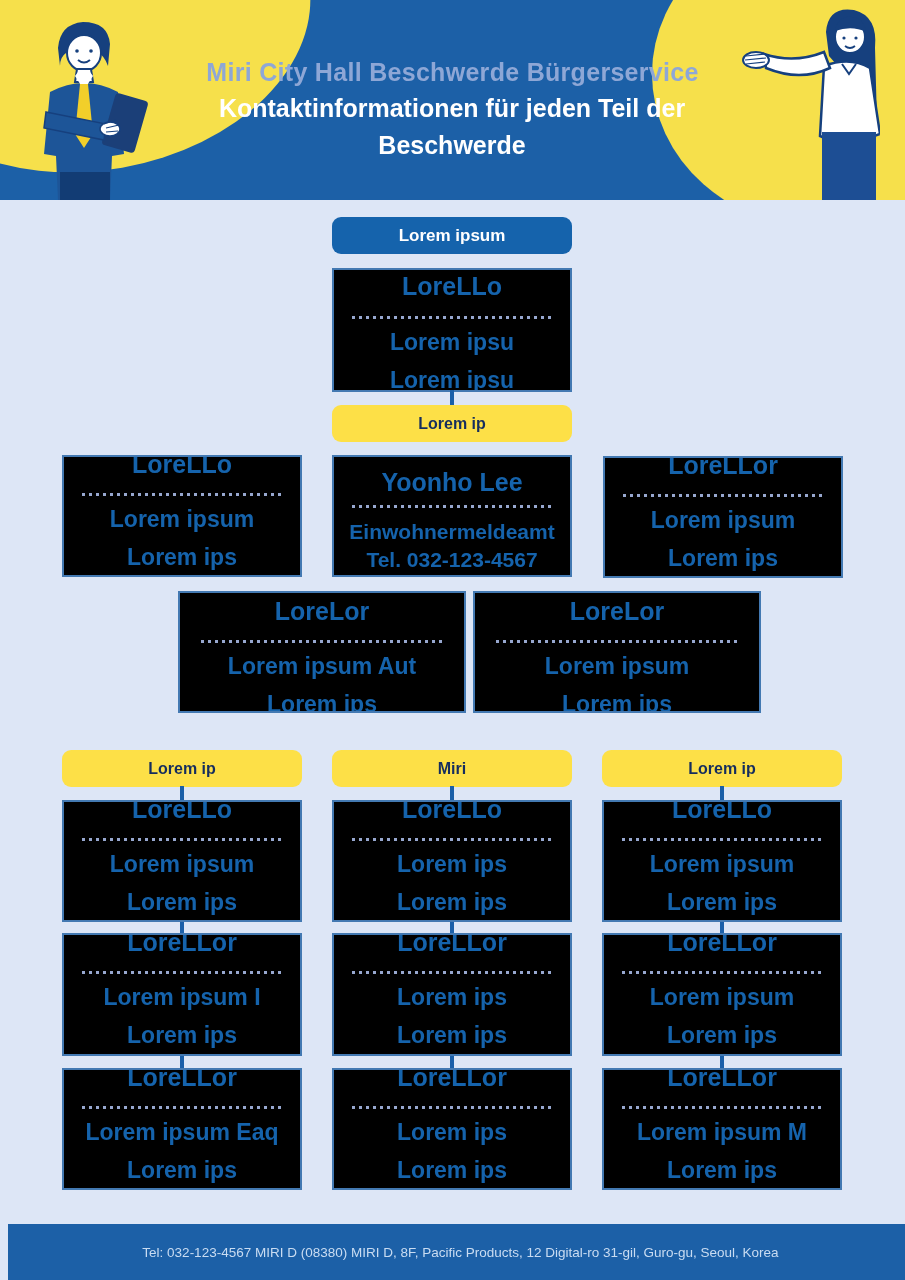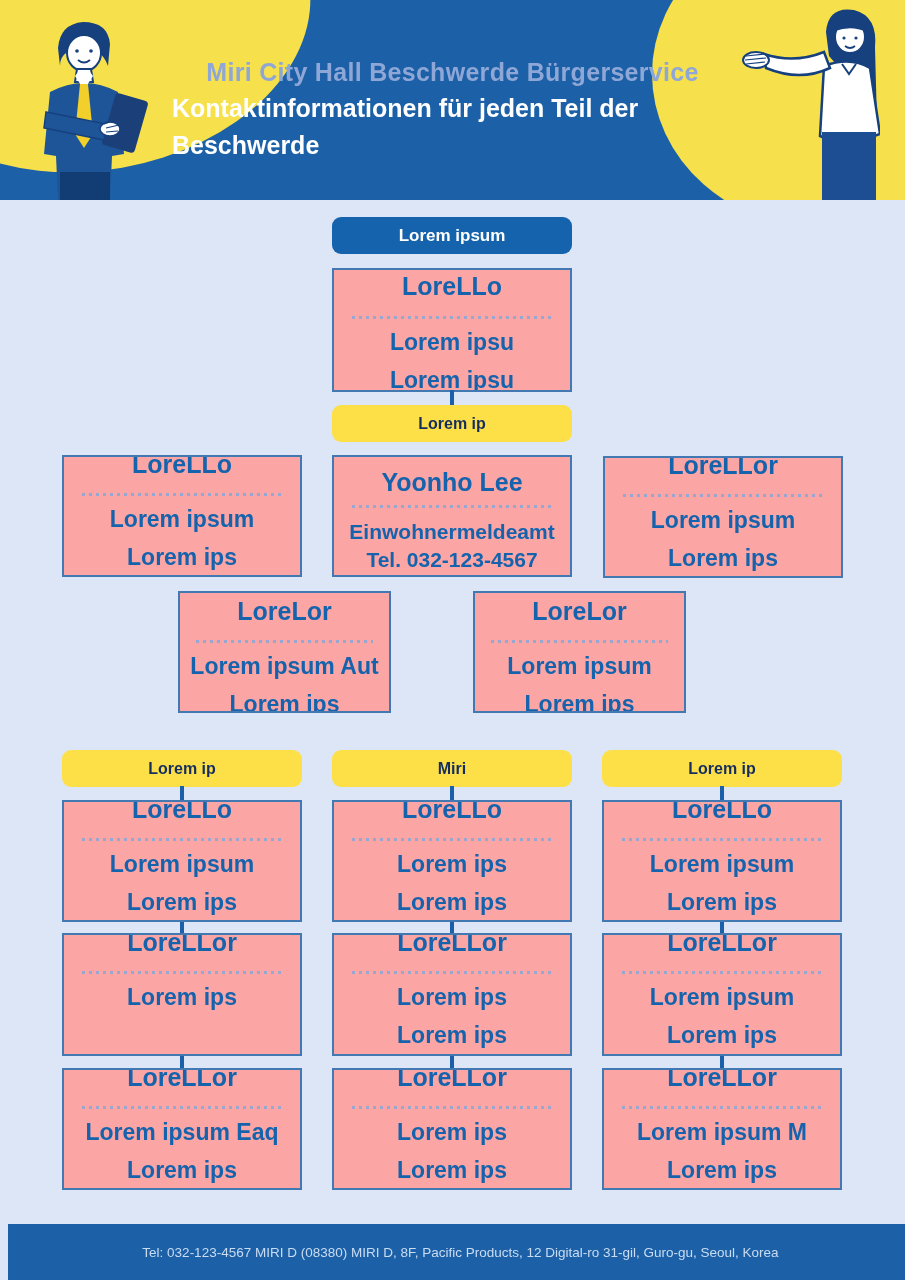--- a/index.html
+++ b/index.html
@@ -7,42 +7,42 @@
           font-family:"Liberation Sans",sans-serif;overflow:hidden;}
 
   
   .header{position:absolute;left:0;top:0;width:905px;height:200px;background:#1c60a7;overflow:hidden;}
   .blob{position:absolute;background:#f6e04b;border-radius:50%;}
   .blob-left{left:-120px;top:-132px;width:432px;height:302px;transform:rotate(-10deg);}
   .blob-right{left:652px;top:-82px;width:352px;height:312px;}
   .person{position:absolute;}
   .title1{position:absolute;left:0;top:58px;width:905px;text-align:center;
           font-size:25px;font-weight:bold;color:#8ea7d6;letter-spacing:.3px;}
-  .title2{position:absolute;left:172px;top:90px;width:560px;text-align:left;
+  .title2{position:absolute;left:172px;top:90px;width:560px;text-align:center;
           font-size:25px;font-weight:bold;color:#ffffff;line-height:37px;}
 
   
   .pill{position:absolute;width:240px;height:37px;border-radius:9px;box-sizing:border-box;
         display:flex;align-items:center;justify-content:center;font-weight:bold;}
   .pill-dark{background:#1563ac;color:#ffffff;font-size:17px;}
   .pill-light{background:#fde047;color:#152d5e;font-size:16px;}
   .vline{position:absolute;width:4px;background:#1a5fa8;}
 
-  .box{position:absolute;width:240px;height:122px;background:#fca5a5;border:2px solid #4379b2;
+  .box{position:absolute;width:240px;height:122px;background:#000000;border:2px solid #4379b2;
        box-sizing:border-box;overflow:hidden;text-align:center;color:#1563ac;font-weight:bold;}
   .bt{font-size:25px;line-height:30px;white-space:nowrap;}
   .dots{height:3px;width:85%;margin:14px auto 0;
         background:repeating-linear-gradient(90deg,#97a7cf 0 3px,transparent 3px 7px);}
   .bl{font-size:23px;line-height:30px;margin-top:8px;white-space:nowrap;}
 
   .v-top{height:124px;}
   .v-top .bt{margin-top:1px;}
   .v-top .dots{margin-top:15px;}
   .v-clip .bt{margin-top:-8px;}
-  .v-row3{width:213px;}
+  .v-row3{width:288px;}
   .v-row3 .bt{margin-top:3px;}
   .v-center .bt{margin-top:10px;}
   .v-center .dots{margin-top:8px;}
   .v-center .bl{font-size:21px;line-height:26px;margin-top:11px;}
   .v-center .bl.m2{margin-top:2px;}
   .h123{height:123px;}
 
   
   .footer{position:absolute;left:8px;top:1224px;width:905px;height:56px;background:#1c60a7;
           display:flex;align-items:center;justify-content:center;color:#c9dcf2;font-size:13.5px;}
@@ -156,20 +156,21 @@
 
   <div class="box v-clip" style="left:62px;top:800px">
     <div class="bt">LoreLLo</div>
     <div class="dots"></div>
     <div class="bl">Lorem ipsum</div>
     <div class="bl">Lorem ips</div>
   </div>
   <div class="box v-clip h123" style="left:62px;top:933px">
     <div class="bt">LoreLLor</div>
     <div class="dots"></div>
+    <div class="bl">Lorem ipsum I</div>
     <div class="bl">Lorem ips</div>
   </div>
   <div class="box v-clip" style="left:62px;top:1068px">
     <div class="bt">LoreLLor</div>
     <div class="dots"></div>
     <div class="bl">Lorem ipsum Eaq</div>
     <div class="bl">Lorem ips</div>
   </div>
 
   <div class="box v-clip" style="left:332px;top:800px">

